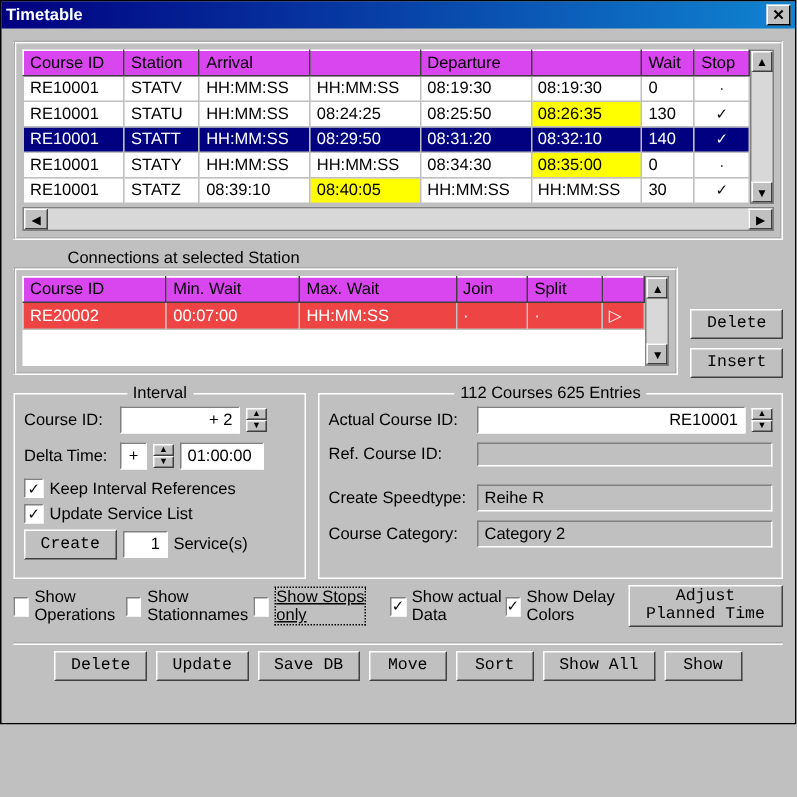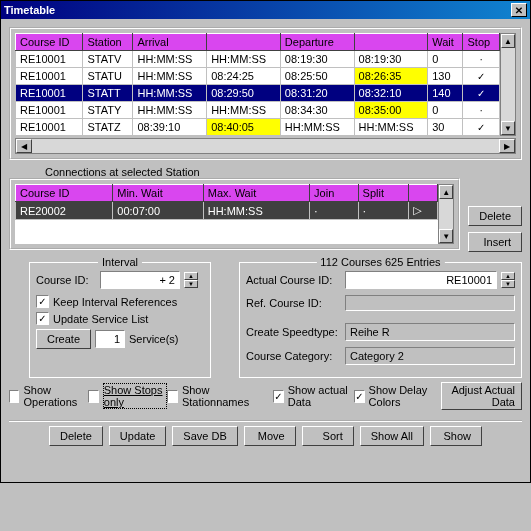--- a/index.html
+++ b/index.html
@@ -18,43 +18,43 @@
 td.highlight { background: #ffff00; }
 .scrollbar-h { height: 16px; background: #c0c0c0; display: flex; border: 1px solid #808080; margin-top: 2px; }
 .scroll-btn { width: 16px; height: 14px; background: #c0c0c0; border: 1px solid #fff; border-right-color: #404040; border-bottom-color: #404040; display: flex; align-items: center; justify-content: center; font-size: 8px; }
 .scroll-track { flex: 1; background: #d8d8d8; }
 .scrollbar-v { width: 16px; background: #d8d8d8; display: flex; flex-direction: column; border: 1px solid #808080; }
 .scroll-btn-v { height: 14px; background: #c0c0c0; border: 1px solid #fff; border-right-color: #404040; border-bottom-color: #404040; display: flex; align-items: center; justify-content: center; font-size: 8px; }
 .label { font-size: 11px; color: #000; margin-left: 36px; }
 .row2 { display: flex; gap: 8px; }
 .conn-wrap { flex: 1; }
 .right-btns { display: flex; flex-direction: column; gap: 6px; justify-content: flex-end; padding-bottom: 4px; }
-.btn { background: #c0c0c0; border: 1px solid #fff; border-right-color: #404040; border-bottom-color: #404040; padding: 3px 10px; font-size: 11px; cursor: pointer; min-width: 52px; text-align: right; }
-.fieldset { border: 1px groove #fff; padding: 8px 6px 6px; position: relative; margin-top: 6px; margin-left: 20px; }
+.btn { background: #c0c0c0; border: 1px solid #fff; border-right-color: #404040; border-bottom-color: #404040; padding: 3px 10px; font-size: 11px; cursor: pointer; min-width: 52px; text-align: center; font-family: Liberation Mono, monospace; }
+.fieldset { border: 1px groove #fff; padding: 8px 6px 6px; position: relative; margin-top: 6px; }
 .fieldset-title { position: absolute; top: -7px; left: 50%; transform: translateX(-50%); background: #c0c0c0; padding: 0 4px; font-size: 11px; }
 .form-row { display: flex; align-items: center; gap: 4px; margin-bottom: 6px; }
 .form-label { width: 60px; }
 .input { background: #fff; border: 1px solid #808080; border-right-color: #fff; border-bottom-color: #fff; padding: 2px 4px; font-size: 11px; }
 .readonly-input { background: #c0c0c0; border: 1px solid #808080; border-right-color: #fff; border-bottom-color: #fff; padding: 2px 4px; font-size: 11px; }
 .spinner { display: flex; flex-direction: column; }
 .spin-btn { width: 14px; height: 8px; background: #c0c0c0; border: 1px solid #fff; border-right-color: #404040; border-bottom-color: #404040; font-size: 6px; display: flex; align-items: center; justify-content: center; cursor: pointer; }
 .checkbox-row { display: flex; align-items: center; gap: 4px; margin-bottom: 4px; }
 .checkbox { width: 13px; height: 13px; background: #fff; border: 1px solid #808080; border-right-color: #fff; border-bottom-color: #fff; display: flex; align-items: center; justify-content: center; font-size: 10px; }
 .row3 { display: flex; gap: 8px; }
 .interval-box { width: 195px; }
 .details-box { flex: 1; }
 .check-cols { display: flex; gap: 16px; margin-top: 4px; }
 .check-col { display: flex; flex-direction: row; }
 .underline { text-decoration: underline; border: 1px dotted #000; }
 .bottom-bar { display: flex; justify-content: center; gap: 6px; padding: 4px; border-top: 2px groove #fff; margin-top: 6px; }
 .stop-check { font-size: 10px; text-align: center; }
 .table-wrap { display: flex; }
 .table-inner { flex: 1; }
 .white-box { background: #fff; min-height: 60px; }
-.conn-table td { background: #404040; color: #fff; }
+.conn-table td { background: #ef4444; color: #fff; }
 </style>
 </head>
 <body>
 
 <div class="window">
   <div class="titlebar">
     <span class="titlebar-text">Timetable</span>
     <div class="close-btn">✕</div>
   </div>
   <div class="content">
@@ -186,20 +186,29 @@
       <div class="fieldset interval-box">
         <span class="fieldset-title">Interval</span>
         <div class="form-row">
           <span class="form-label">Course ID:</span>
           <input class="input" style="width: 80px; text-align: right;" value="+ 2">
           <div class="spinner">
             <div class="spin-btn">▲</div>
             <div class="spin-btn">▼</div>
           </div>
         </div>
+        <div class="form-row">
+          <span class="form-label">Delta Time:</span>
+          <input class="input" style="width: 18px; text-align: center;" value="+">
+          <div class="spinner">
+            <div class="spin-btn">▲</div>
+            <div class="spin-btn">▼</div>
+          </div>
+          <input class="input" style="width: 56px;" value="01:00:00">
+        </div>
         <div class="checkbox-row">
           <div class="checkbox">✓</div>
           <span>Keep Interval References</span>
         </div>
         <div class="checkbox-row">
           <div class="checkbox">✓</div>
           <span>Update Service List</span>
         </div>
         <div class="form-row">
           <div class="btn">Create</div>
@@ -236,38 +245,38 @@
     </div>
 
     <div class="check-cols">
       <div class="check-col">
         <div class="checkbox-row">
             <div class="checkbox"></div>
             <span>Show Operations</span>
           </div>
         <div class="checkbox-row">
             <div class="checkbox"></div>
+            <span>Show Stationnames</span>
+          </div>
+        <div class="checkbox-row">
+            <div class="checkbox"></div>
             <span class="underline">Show Stops only</span>
-          </div>
-        <div class="checkbox-row">
-            <div class="checkbox"></div>
-            <span>Show Stationnames</span>
           </div>
       </div>
       <div class="check-col">
         <div class="checkbox-row">
             <div class="checkbox">✓</div>
             <span>Show actual Data</span>
           </div>
         <div class="checkbox-row">
             <div class="checkbox">✓</div>
             <span>Show Delay Colors</span>
           </div>
         <div class="checkbox-row">
-            <div class="btn" style="padding:1px 6px">Adjust Actual Data</div>
+            <div class="btn" style="padding:1px 6px">Adjust Planned Time</div>
           </div>
       </div>
     </div>
 
     <div class="bottom-bar">
       <div class="btn">Delete</div>
       <div class="btn">Update</div>
       <div class="btn">Save DB</div>
       <div class="btn">Move</div>
       <div class="btn">Sort</div>

